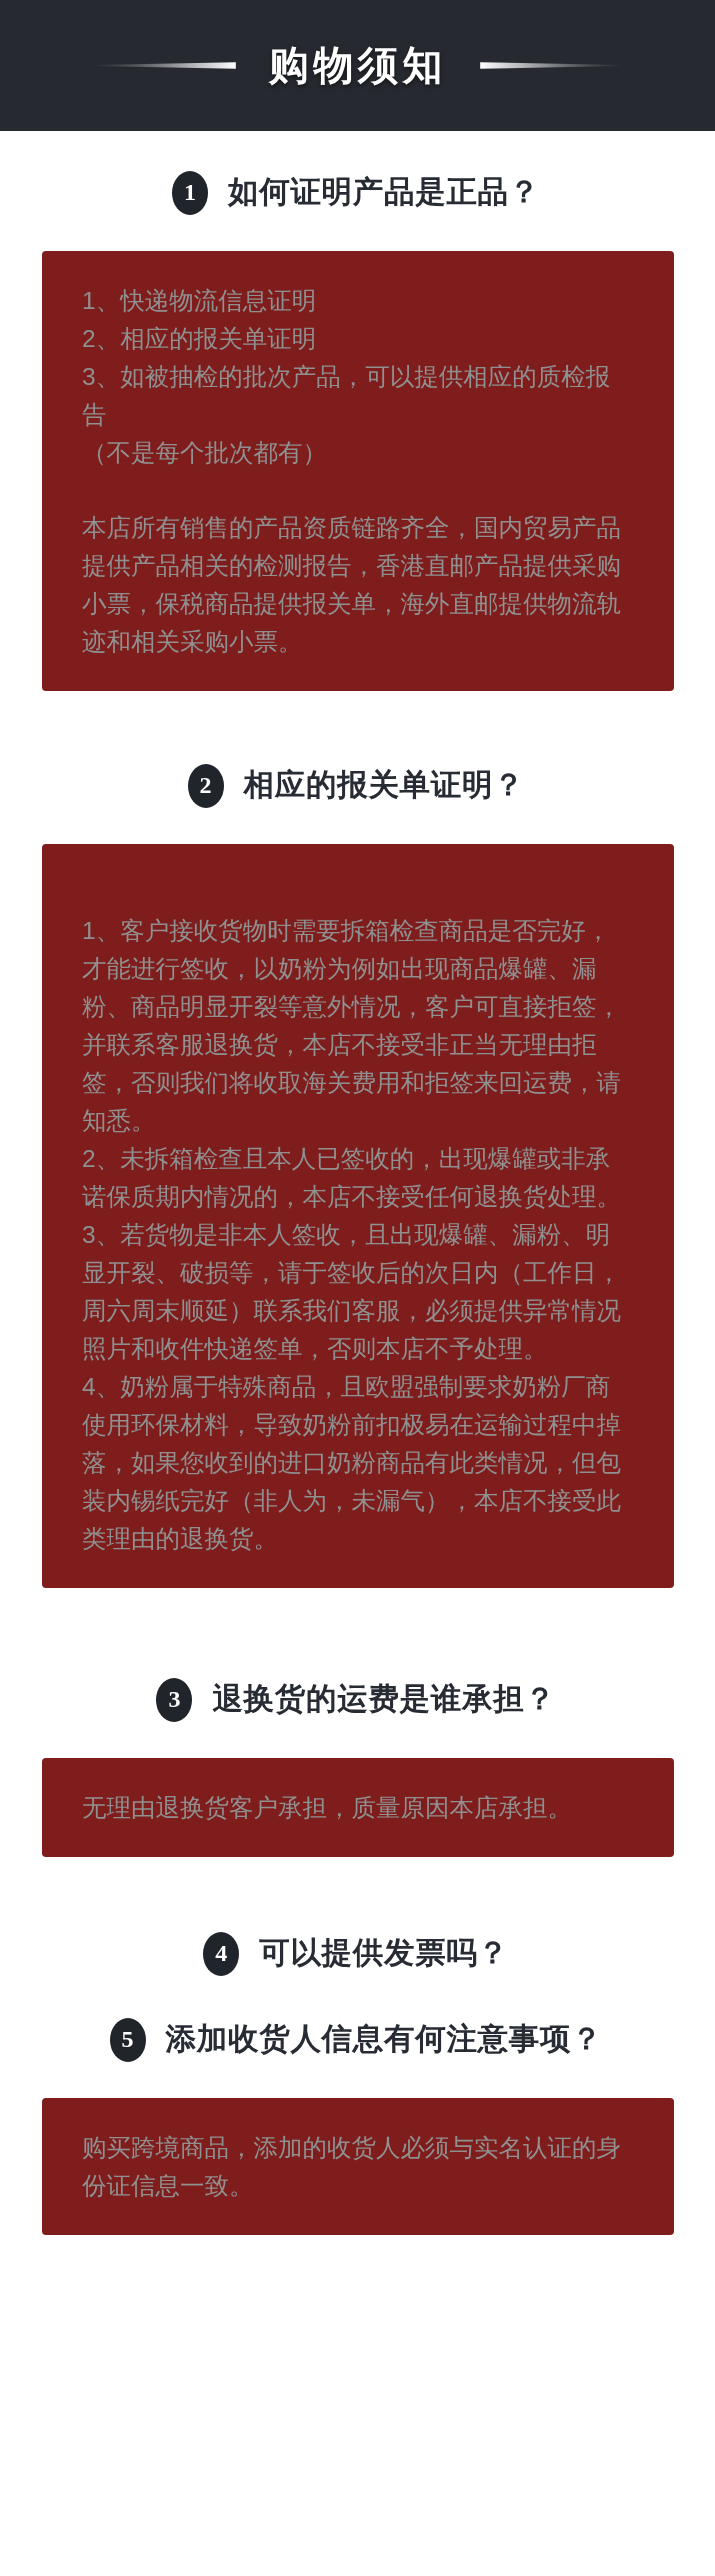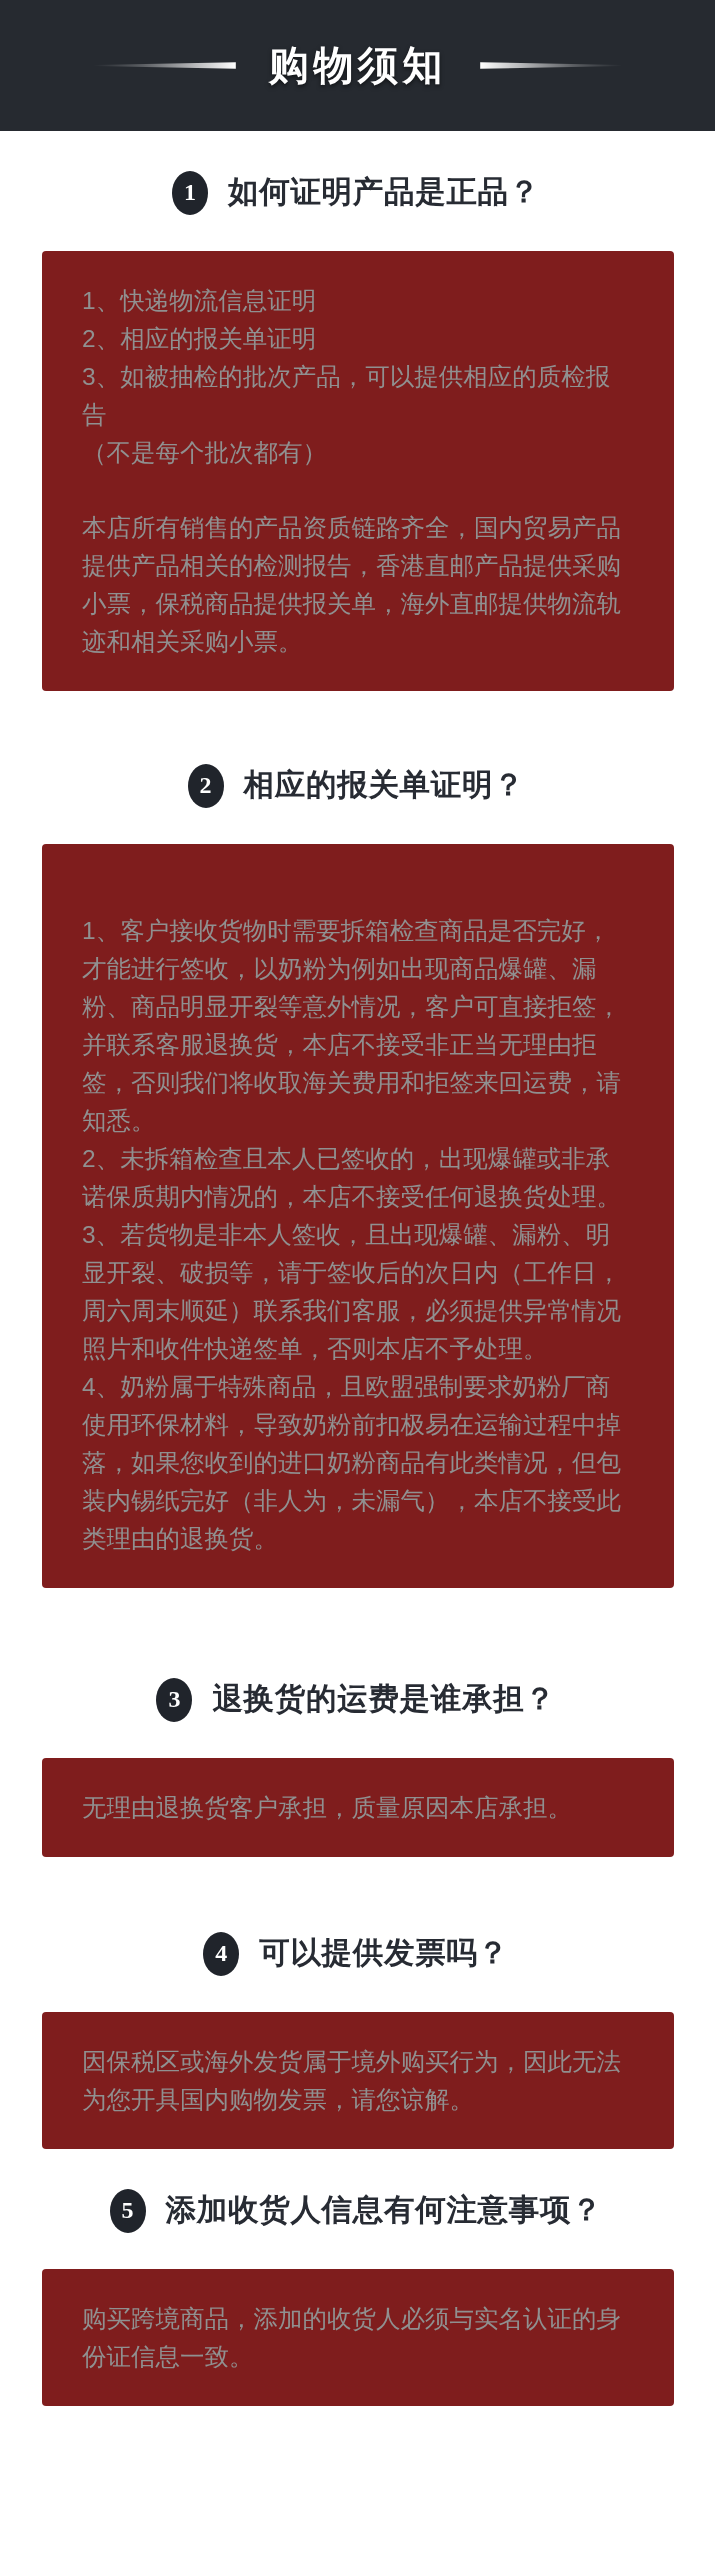--- a/index.html
+++ b/index.html
@@ -144,23 +144,20 @@
     <div class="answer-box">
       <p>无理由退换货客户承担，质量原因本店承担。</p>
     </div>
   </section>
 
   <section class="section-4">
     <div class="q-row">
       <span class="badge">4</span>
       <h2 class="q-text">可以提供发票吗？</h2>
     </div>
-    <div class="answer-box">
-      <p>因保税区或海外发货属于境外购买行为，因此无法为您开具国内购物发票，请您谅解。</p>
-    </div>
   </section>
 
   <section class="section-5">
     <div class="q-row">
       <span class="badge">5</span>
       <h2 class="q-text">添加收货人信息有何注意事项？</h2>
     </div>
     <div class="answer-box">
       <p>购买跨境商品，添加的收货人必须与实名认证的身份证信息一致。</p>
     </div>

